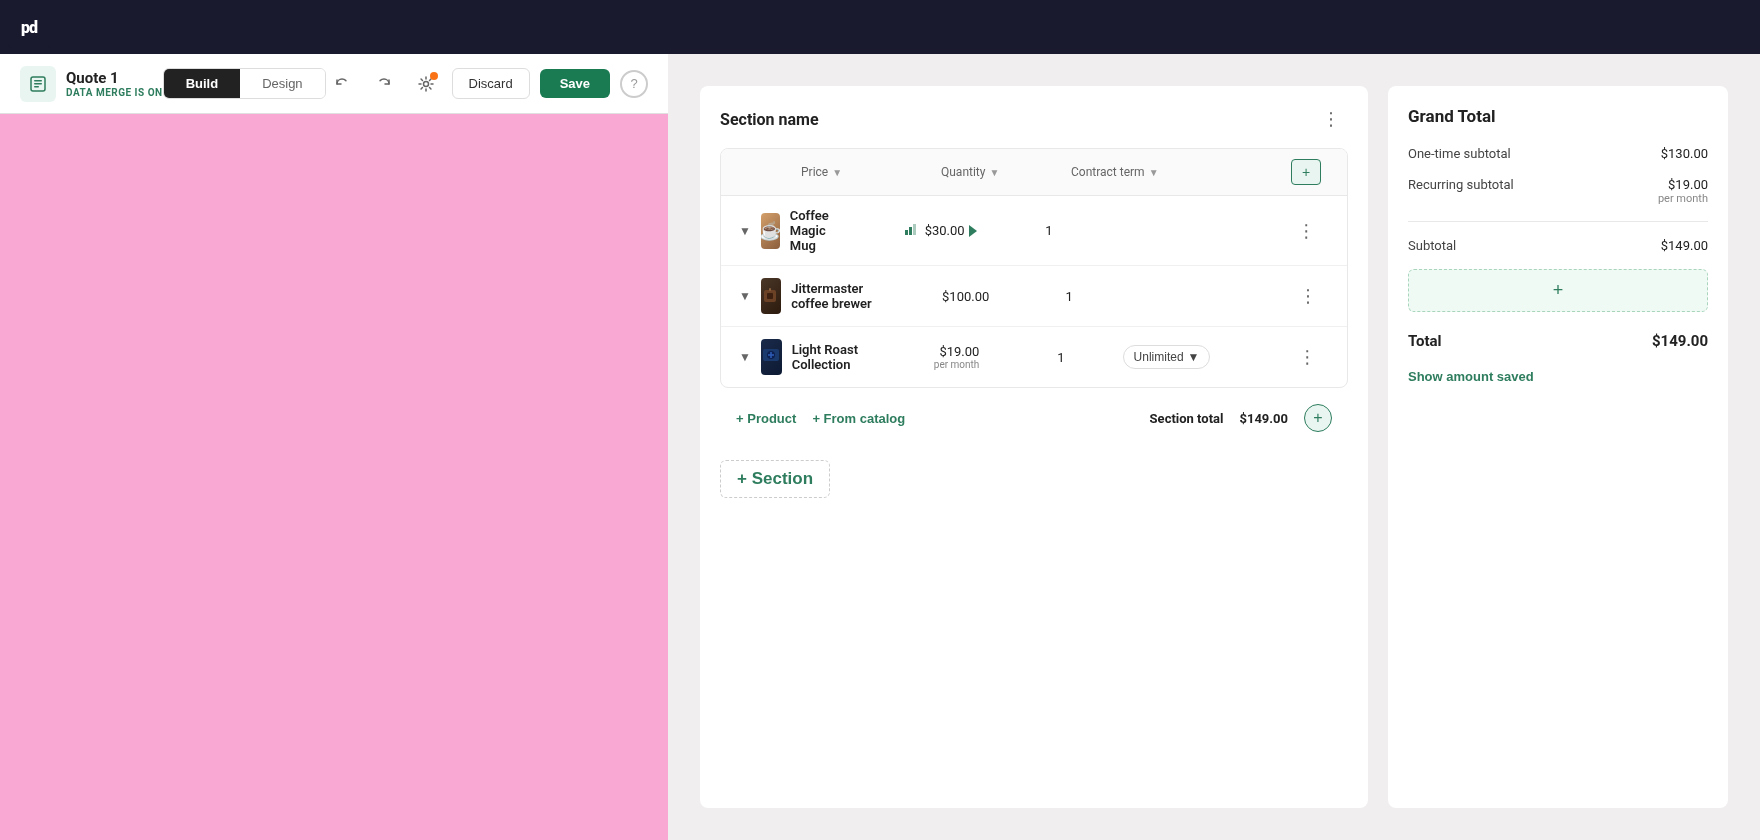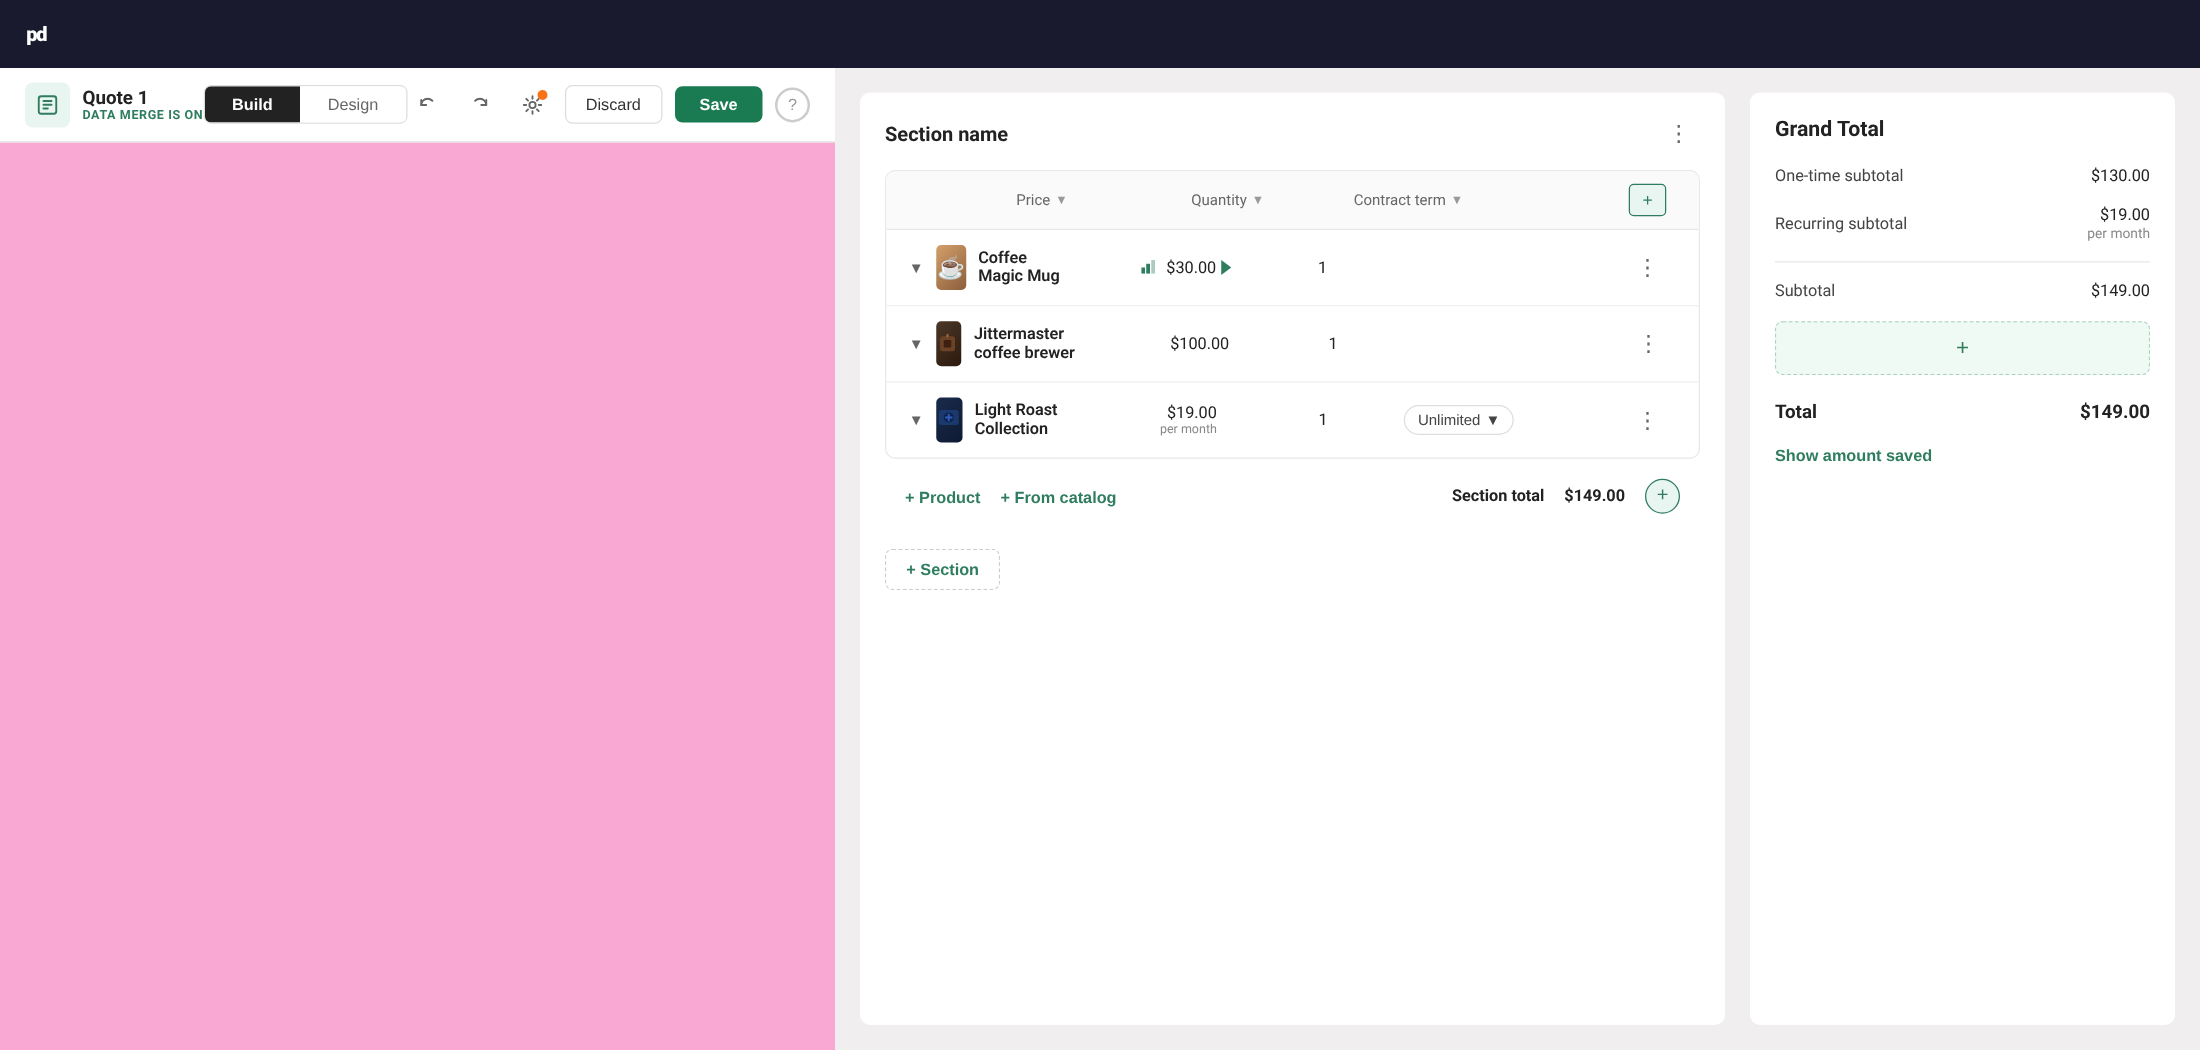--- a/index.html
+++ b/index.html
@@ -136,21 +136,21 @@
       background: none;
       color: #999;
       font-size: 13px;
       cursor: pointer;
     }
 
     
     .content-area {
       flex: 1;
       display: flex;
-      padding: 20px;
+      padding: 32px;
       gap: 20px;
       background: #f0eeee;
       overflow: hidden;
     }
 
     
     .left-panel {
       flex: 1;
       background: white;
       border-radius: 8px;
@@ -386,42 +386,42 @@
     .add-section-btn {
       display: flex;
       align-items: center;
       gap: 6px;
       background: none;
       border: 1px dashed #ccc;
       border-radius: 6px;
       padding: 8px 16px;
       cursor: pointer;
       color: #2e7d5e;
-      font-size: 13px;
+      font-size: 17px;
       font-weight: 600;
       margin-top: 16px;
     }
 
     
     .right-panel {
       width: 340px;
       background: white;
       border-radius: 8px;
       padding: 20px;
     }
     .grand-total-title {
       font-size: 17px;
       font-weight: 700;
       color: #222;
       margin-bottom: 20px;
     }
     .summary-row {
       display: flex;
       justify-content: space-between;
-      align-items: center;
+      align-items: flex-start;
       margin-bottom: 16px;
     }
     .summary-label {
       font-size: 13px;
       color: #444;
     }
     .summary-value {
       font-size: 13px;
       color: #222;
       text-align: right;

